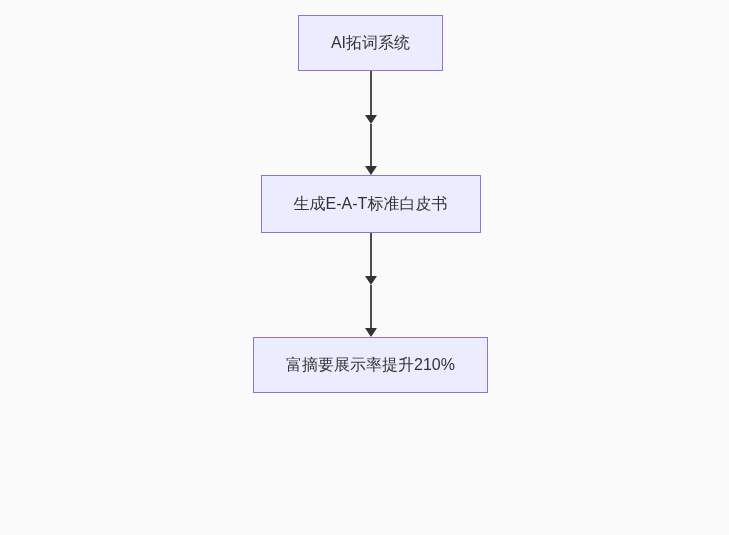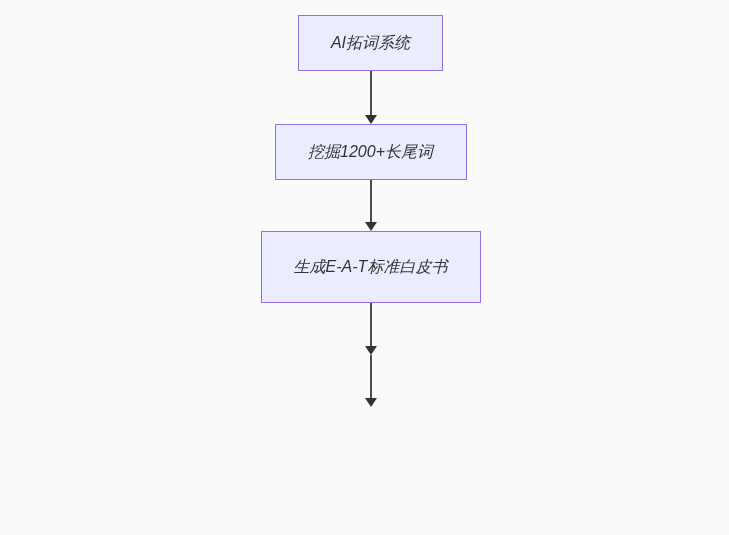--- a/index.html
+++ b/index.html
@@ -2,21 +2,21 @@
 <html style="--background: #FAFAFA; --node-fill: #ECECFF; --node-border: #9370DB; --node-text: #333333; --arrow: #333333;"><head>
 <meta charset="utf-8">
 <style>
   :root {
     --background: #fafafa;
     --node-fill: #ececff;
     --node-border: #9370db;
     --node-text: #333333;
     --arrow: #333333;
   }
-  * { box-sizing: border-box; font-style: italic; }
+  * { box-sizing: border-box; }
   html, body {
     margin: 0;
     padding: 0;
     width: 729px;
     height: 535px;
     overflow: hidden;
     background: var(--background);
     font-family: "Liberation Sans", "DejaVu Sans", sans-serif;
   }
   .canvas {
@@ -41,21 +41,21 @@
     font-size: 16px;
     line-height: 1;
     display: flex;
     align-items: center;
     justify-content: center;
     padding: 0 14px;
     white-space: nowrap;
   }
   .n1 { min-width: 145px; }
   .n2 { min-width: 192px; }
-  .n3 { min-width: 220px; height: 72px; }
+  .n3 { min-width: 220px; height: 58px; }
   .n4 { min-width: 213px; }
   .n5 { min-width: 235px; }
   .arrow {
     width: 14px;
     display: flex;
     flex-direction: column;
     align-items: center;
   }
   .a1 { height: 53px; }
   .a2 { height: 51px; }
@@ -80,35 +80,35 @@
 <div class="canvas">
   <div class="flow">
 
     <div class="node n1">AI拓词系统</div>
 
     <div class="arrow a1">
       <div class="line"></div>
       <div class="head"></div>
     </div>
 
-    <div class="node n2">挖掘1200+长尾词</div>
 
     <div class="arrow a2">
       <div class="line"></div>
       <div class="head"></div>
     </div>
 
     <div class="node n3">生成E-A-T标准白皮书</div>
 
     <div class="arrow a3">
       <div class="line"></div>
       <div class="head"></div>
     </div>
 
 
     <div class="arrow a4">
       <div class="line"></div>
       <div class="head"></div>
     </div>
 
+    <div class="node n5">富摘要展示率提升210%</div>
 
   </div>
 </div>
 
 </body></html>

